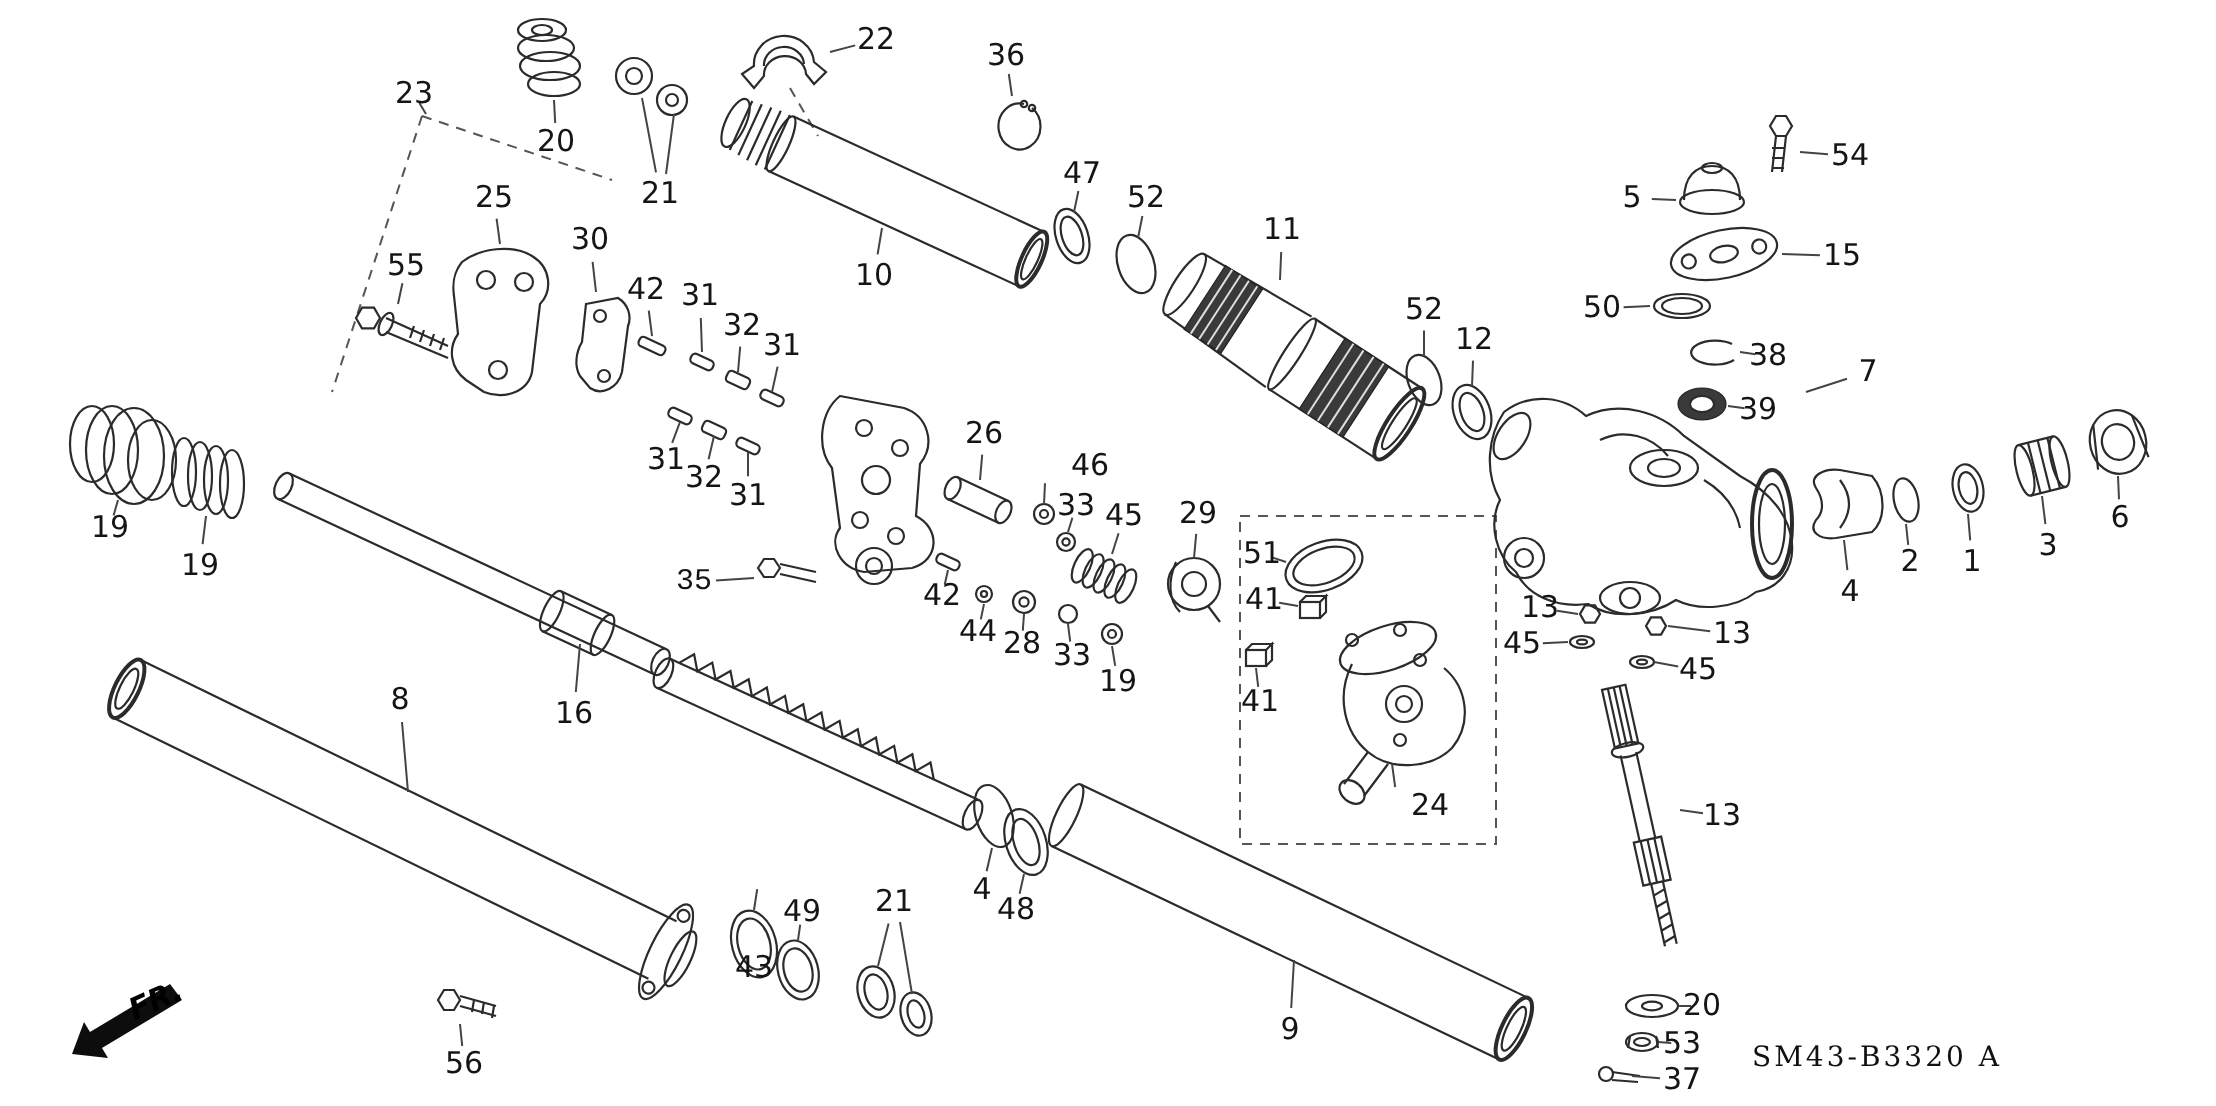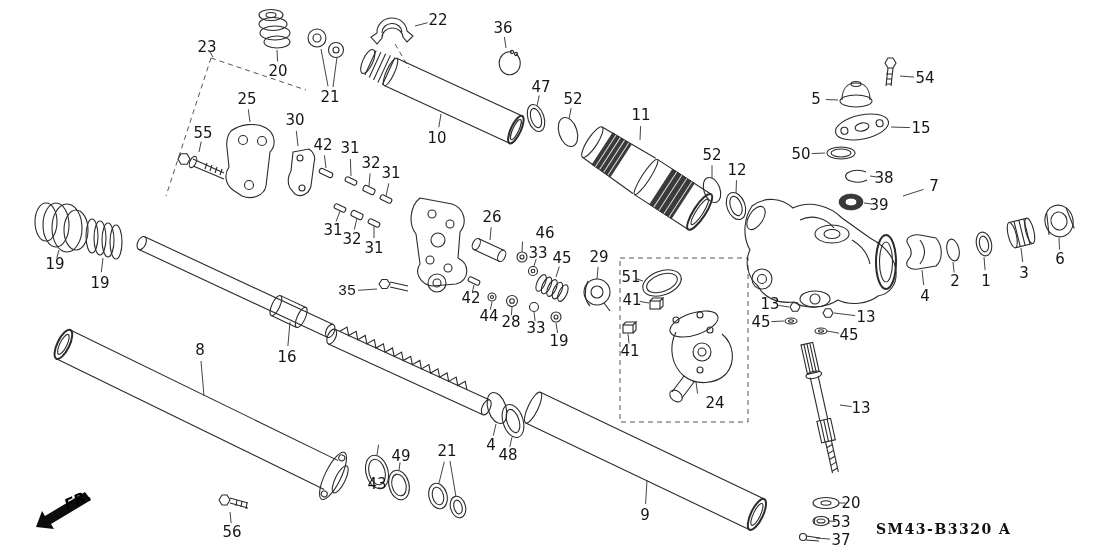--- a/index.html
+++ b/index.html
@@ -15,21 +15,21 @@
   .solid{fill:#0d0d0d;stroke:none;}
   .dash{stroke:#555;stroke-width:1;fill:none;stroke-dasharray:5 4;}
   .leader{stroke:#444;stroke-width:1;}
   .callout{
     position:absolute;transform:translate(-50%,-50%);
     font-size:15px;color:#151515;line-height:1;white-space:nowrap;
     font-family:"DejaVu Sans",sans-serif;
   }
   #diagram-code{
     position:absolute;left:876px;top:521px;
-    font-family:"DejaVu Serif",serif;font-size:14px;font-weight:bold;
+    font-family:"DejaVu Serif",serif;font-size:14px;font-weight:normal;
     letter-spacing:1.5px;color:#111;
   }
   #fr-label{
     position:absolute;left:64px;top:491px;
     font-size:15px;font-weight:bold;font-style:italic;color:#000;
     transform:rotate(-24deg);
   }
 </style>
 </head>
 <body>

